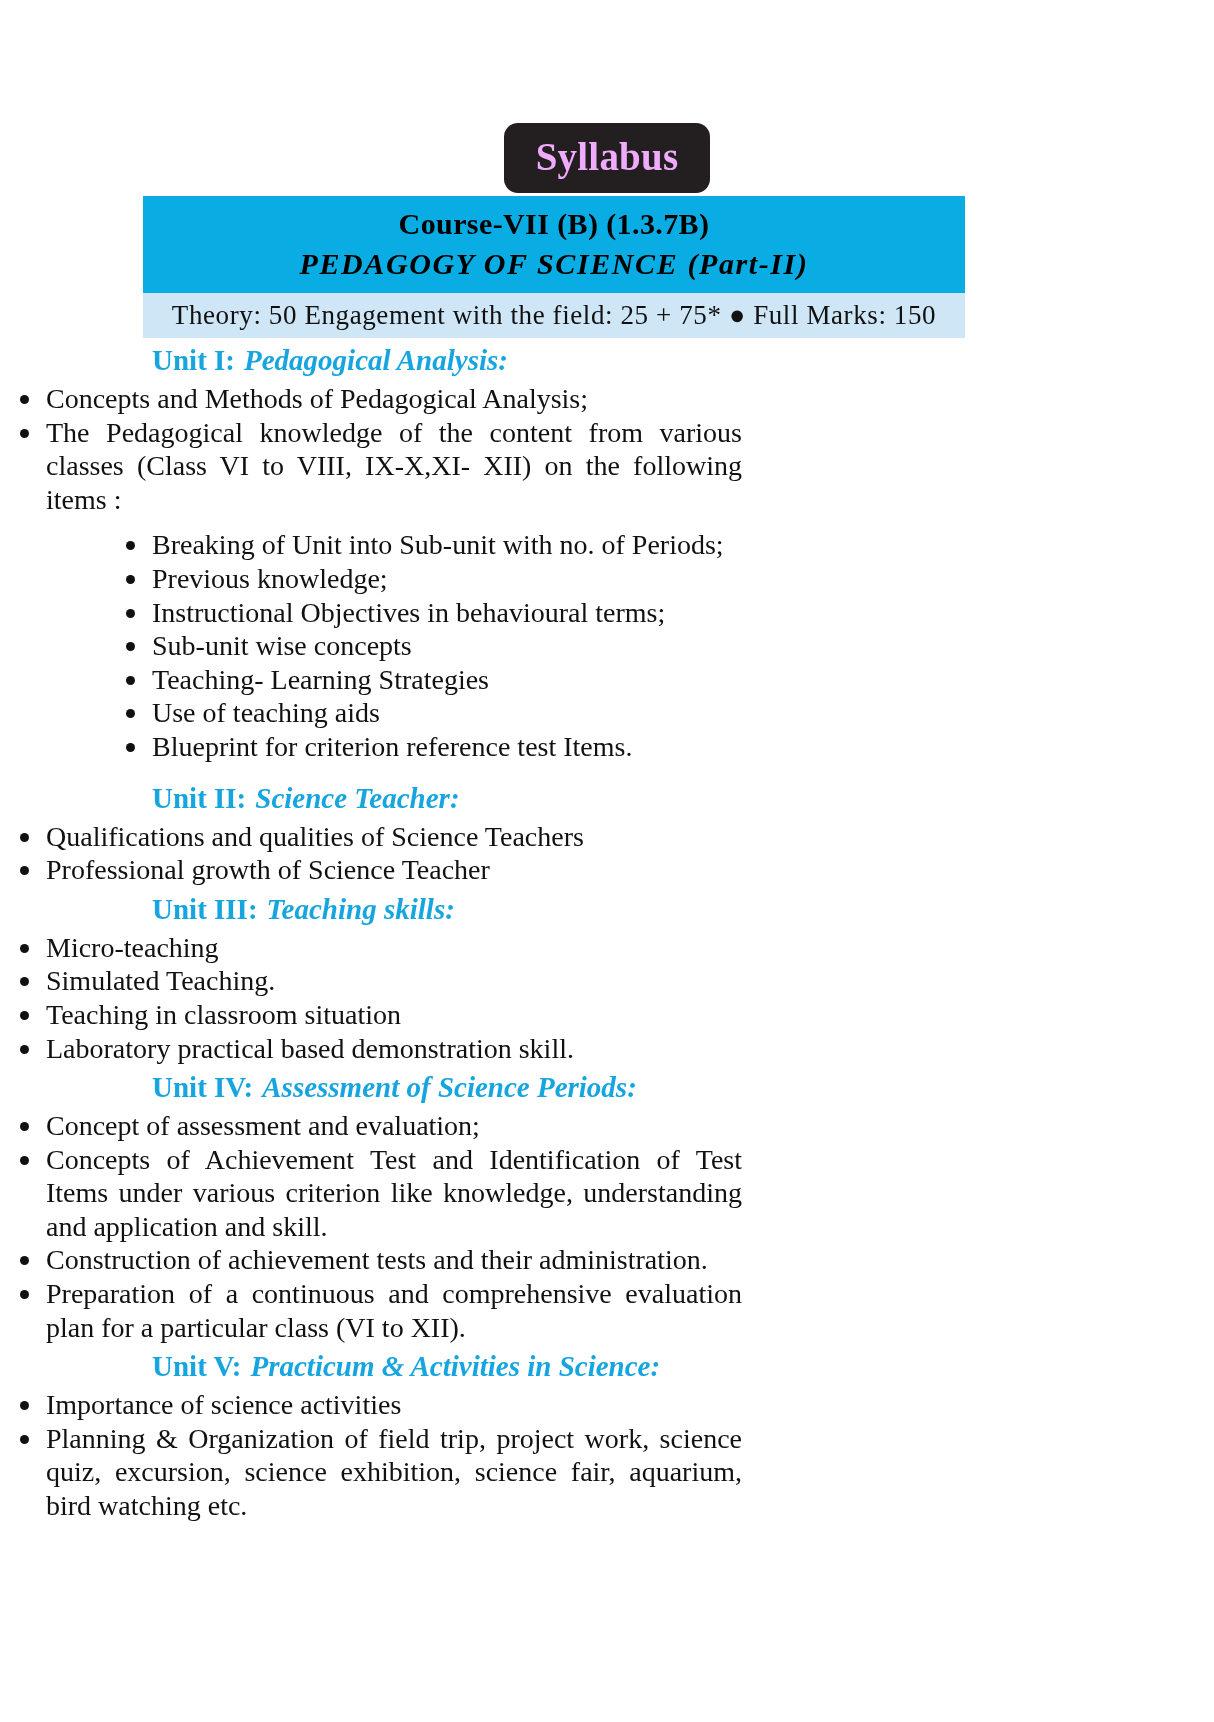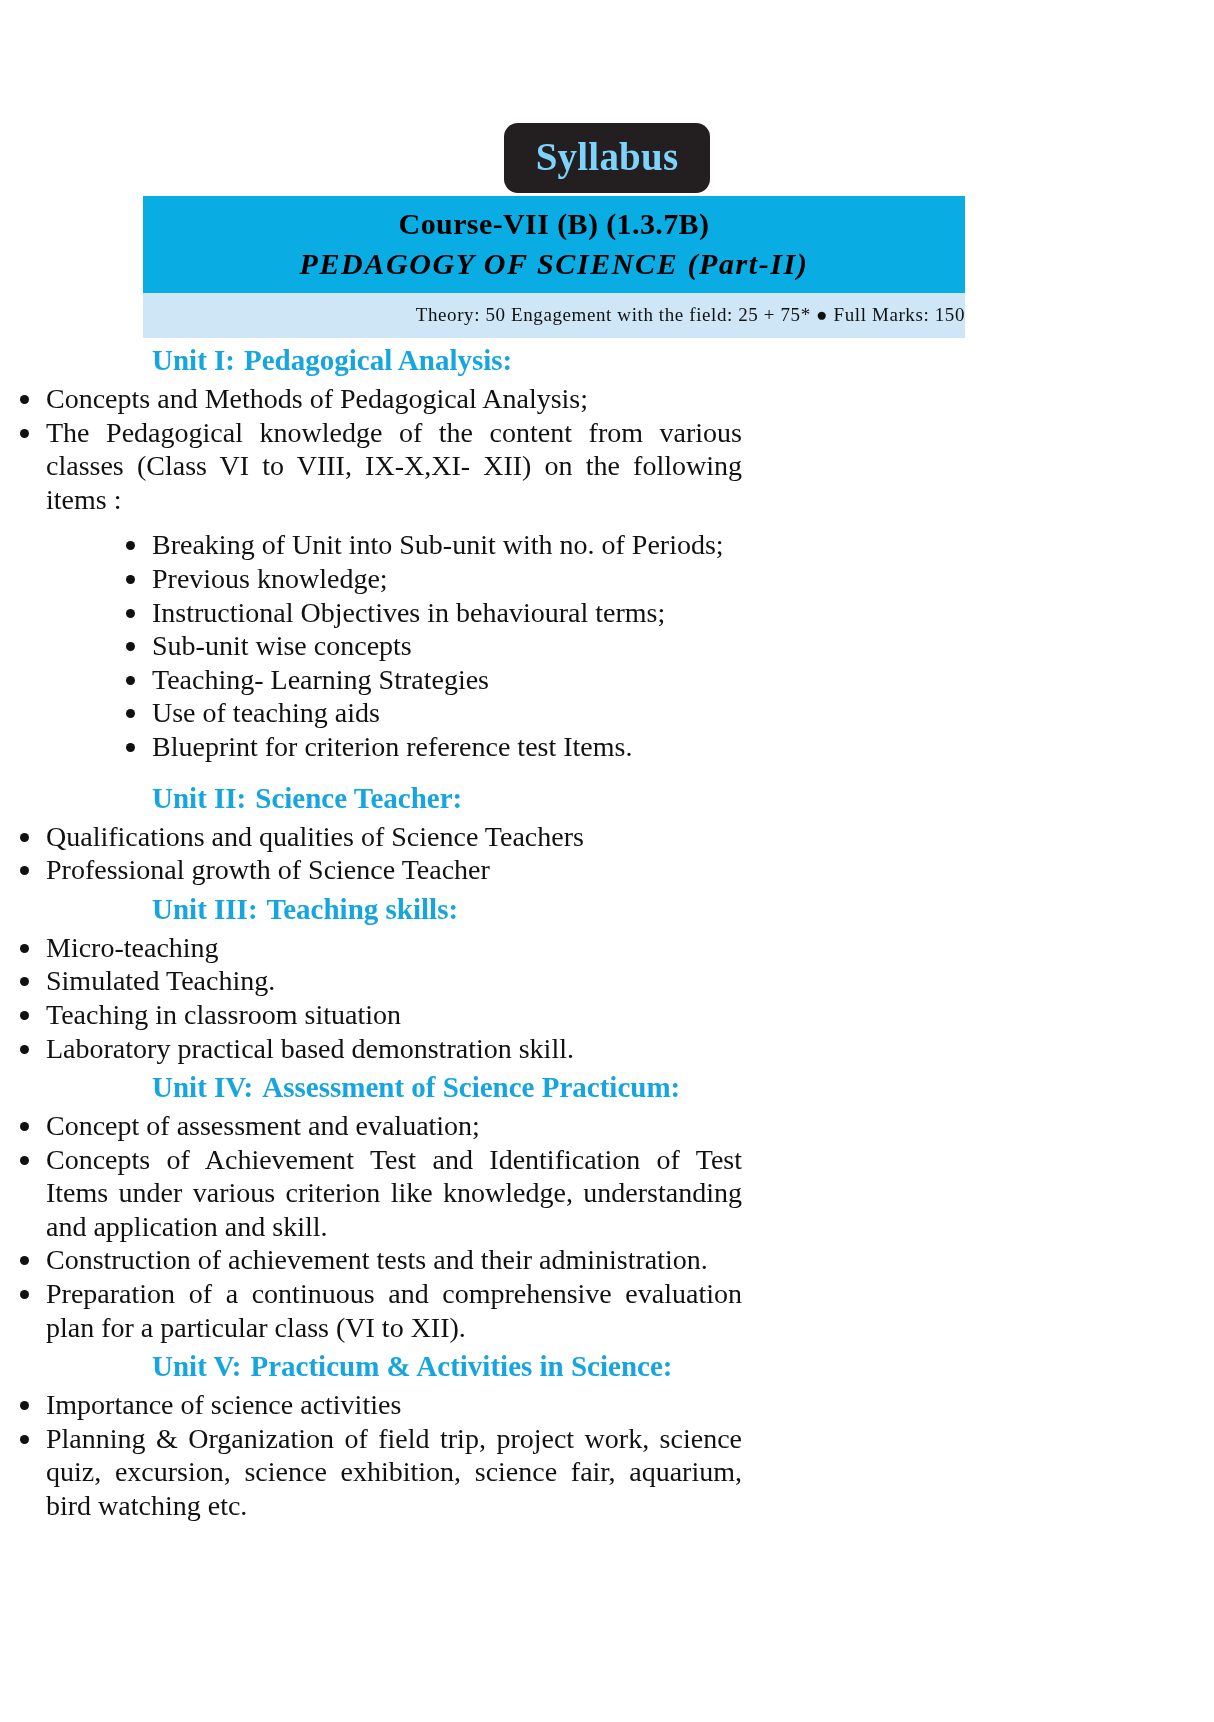--- a/index.html
+++ b/index.html
@@ -27,21 +27,21 @@
   .syllabus-wrap {
     position: absolute;
     top: 123px;
     left: 0;
     width: 1214px;
     text-align: center;
   }
   .syllabus-pill {
     display: inline-block;
     background: #231f20;
-    color: #7dd3fc;
+    color: #f0abfc;
     font-family: "Liberation Serif", "DejaVu Serif", serif;
     font-weight: bold;
     font-size: 39px;
     line-height: 1;
     padding: 14px 32px 17px 32px;
     border-radius: 14px;
     letter-spacing: 0.2px;
   }
 
   
@@ -71,22 +71,22 @@
   }
 
   
   .marks {
     position: absolute;
     top: 293px;
     left: 143px;
     width: 822px;
     background: #cfe6f7;
     color: #111111;
-    text-align: right;
-    font-size: 19px;
+    text-align: center;
+    font-size: 27px;
     line-height: 42px;
     padding: 1px 0 2px 0;
     box-sizing: border-box;
     letter-spacing: 0.6px;
   }
 
   
   .content {
     position: absolute;
     top: 338px;
@@ -100,21 +100,21 @@
   }
   .unit-head {
     color: #16a5de;
     font-weight: bold;
     font-size: 29px;
     line-height: 44px;
     padding-left: 152px;
     white-space: nowrap;
   }
   .unit-head .unit-no { font-style: normal; }
-  .unit-head .unit-title { padding-left: 9px; }
+  .unit-head .unit-title { font-style: italic; padding-left: 9px; }
 
   ul.lvl1 {
     list-style: none;
     margin: 0;
     padding: 0 0 0 232px;
   }
   ul.lvl2 {
     list-style: none;
     margin: 12px;
     padding: 0 0 0 68px;
@@ -234,21 +234,21 @@
             <span class="bullet"></span>
             <span class="txt">Teaching in classroom situation</span>
           </li>
           <li class="item justify">
             <span class="bullet"></span>
             <span class="txt">Laboratory practical based demonstration skill.</span>
           </li>
         </ul>
       </div>
       <div class="unit">
-        <div class="unit-head"><span class="unit-no">Unit IV:</span><span class="unit-title">Assessment of Science Practicum:</span></div>
+        <div class="unit-head"><span class="unit-no">Unit IV:</span><span class="unit-title">Assessment of Science Periods:</span></div>
         <ul class="lvl1">
           <li class="item justify">
             <span class="bullet"></span>
             <span class="txt">Concept of assessment and evaluation;</span>
           </li>
           <li class="item justify">
             <span class="bullet"></span>
             <span class="txt">Concepts of Achievement Test and Identification of Test Items under various criterion like knowledge, understanding and application and skill.</span>
           </li>
           <li class="item justify">

